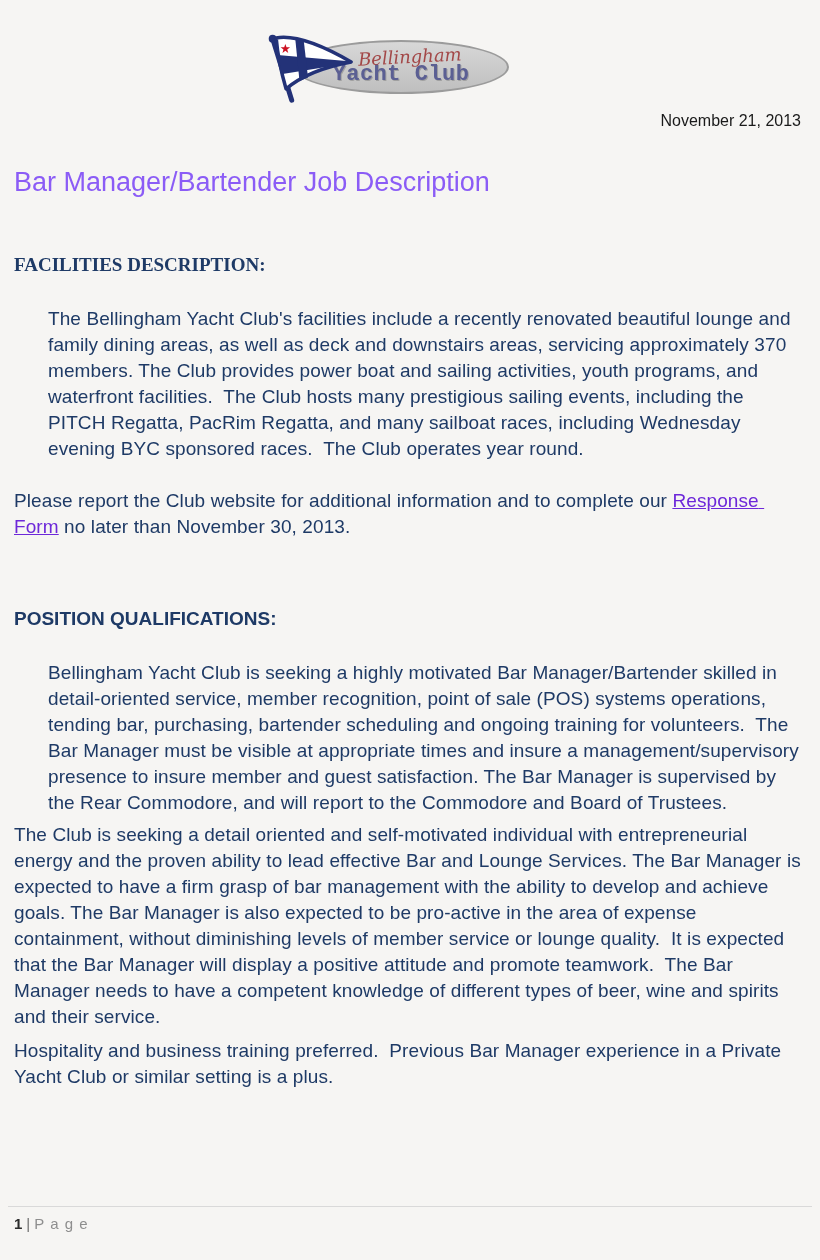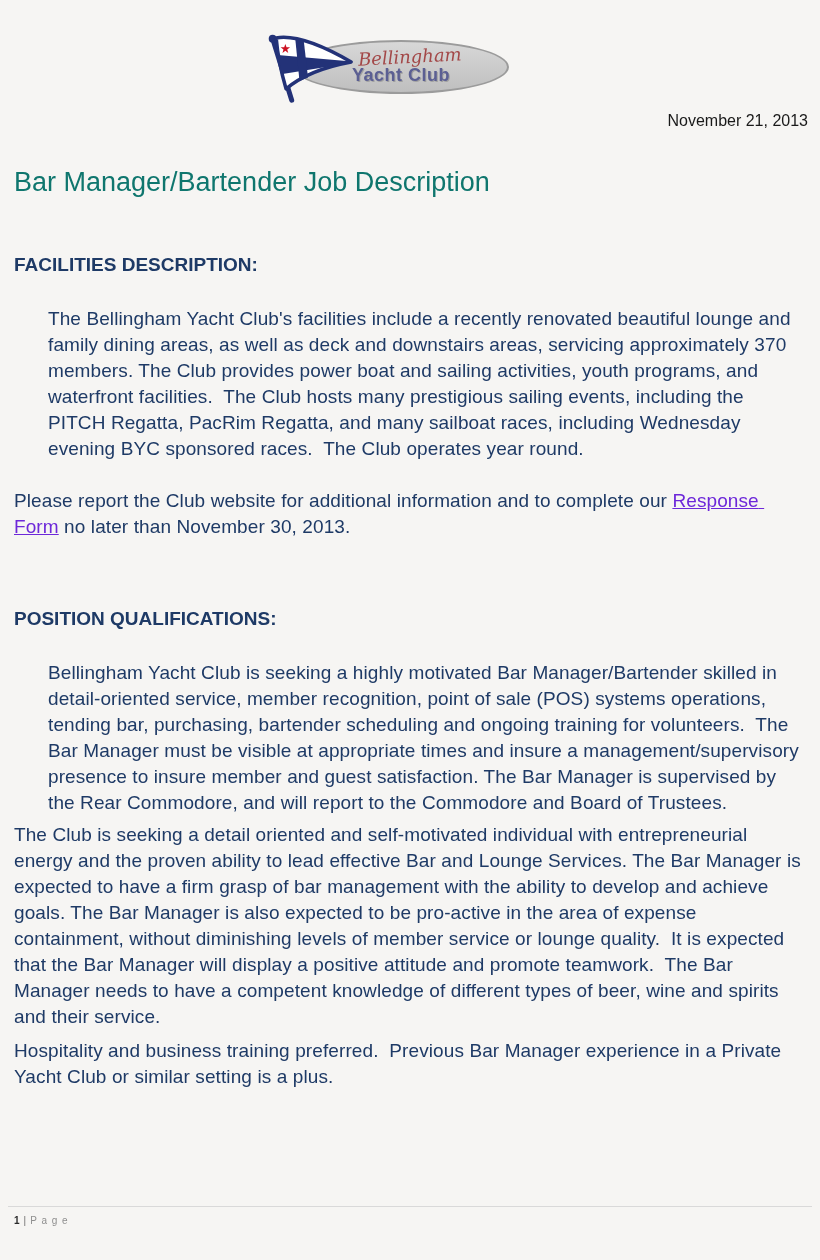--- a/index.html
+++ b/index.html
@@ -39,59 +39,60 @@
     font-family: "DejaVu Serif", serif;
     font-style: italic;
     font-size: 18px;
     line-height: 18px;
     color: #a34848;
     transform: rotate(-3deg);
     margin-left: 18px;
   }
   .logo-bold {
     font-weight: bold;
-    font-size: 18px;
+    font-size: 22px;
     line-height: 22px;
     letter-spacing: 0.5px;
     color: #5b5f93;
     text-shadow: 1px 1px 0 #a0a0a0;
     margin-top: -2px;
+    font-family: Liberation Mono, monospace;
   }
   .burgee {
     position: absolute;
     left: -23px; top: 0px;
     width: 92px; height: 80px;
     z-index: 2;
   }
 
   
   .date-line {
     margin-top: 4px;
     text-align: right;
-    padding-right: 12px;
+    padding-right: 19px;
     font-size: 16px;
     line-height: 18px;
     color: #1a1a1a;
   }
 
   
   .doc-title {
     margin-top: 36px;
     font-size: 27px;
     line-height: 32px;
     font-weight: normal;
-    color: #0f766e;
+    color: #8b5cf6;
   }
   .sec-heading {
     font-size: 19px;
     line-height: 22px;
     font-weight: bold;
     color: #1e3a66;
   }
-  .h-facilities { margin-top: 56px; }
+  .h-facilities { margin-top: 56px; font-family: Liberation Serif, serif; }
   .h-qualifications { margin-top: 68px; }
   .para {
     font-size: 19px;
     line-height: 26px;
     letter-spacing: 0.1px;
     white-space: pre-wrap;
     color: #1e3a66;
   }
   .mt-first { margin-top: 30px; margin-left: 34px; }
   .mt-para  { margin-top: 26px; }
@@ -102,21 +103,21 @@
     text-decoration: underline;
     cursor: pointer;
   }
 
   
   .footer {
     position: absolute;
     left: 8px; right: 8px; top: 1206px;
     border-top: 1px solid #d9d9d9;
     padding: 8px 6px 0;
-    font-size: 10px;
+    font-size: 15px;
   }
   .footer .pg-num { font-weight: bold; color: #2b2b2b; }
   .footer .pg-sep { color: #6f6f6f; margin: 0 4px; }
   .footer .pg-label { color: #8e8e8e; letter-spacing: 1px; }
 </style>
 </head>
 <body>
 
 <div class="logo-wrap">
   <div class="burgee">

